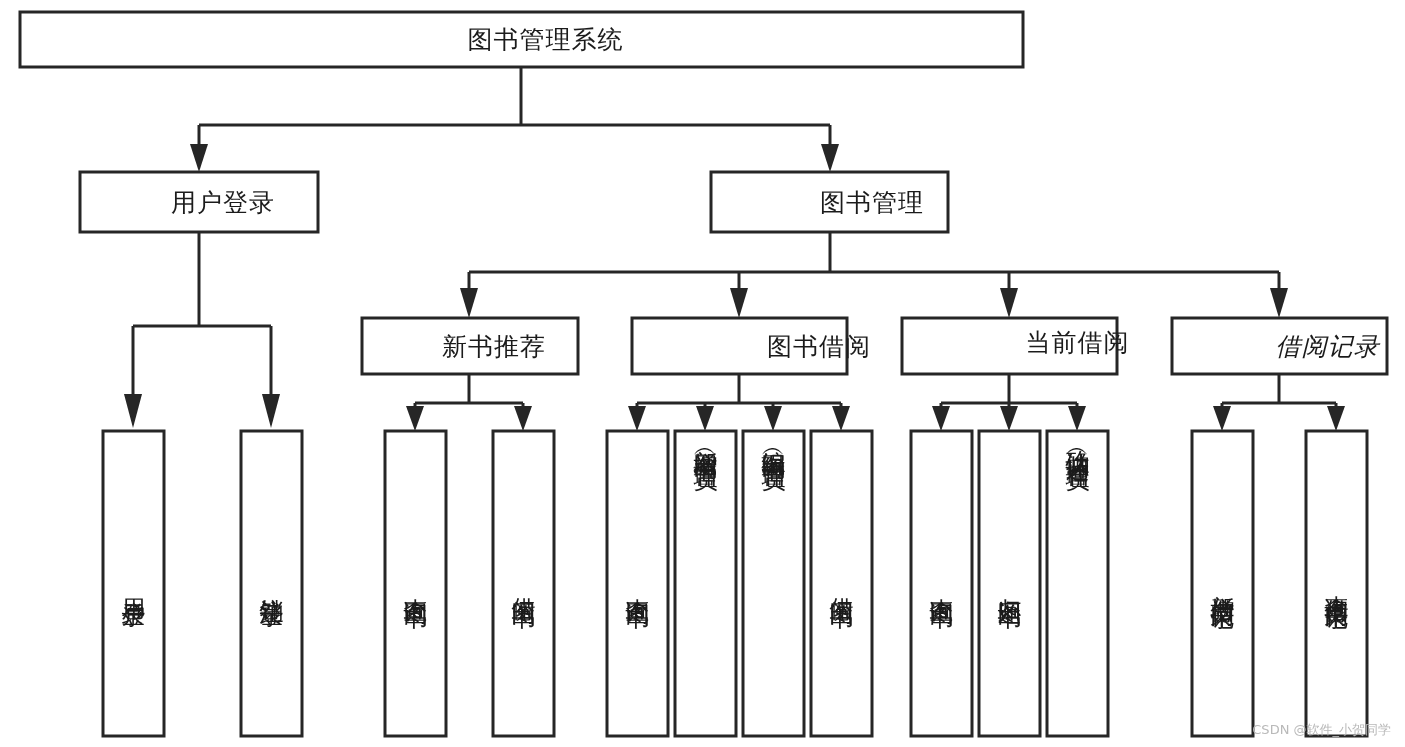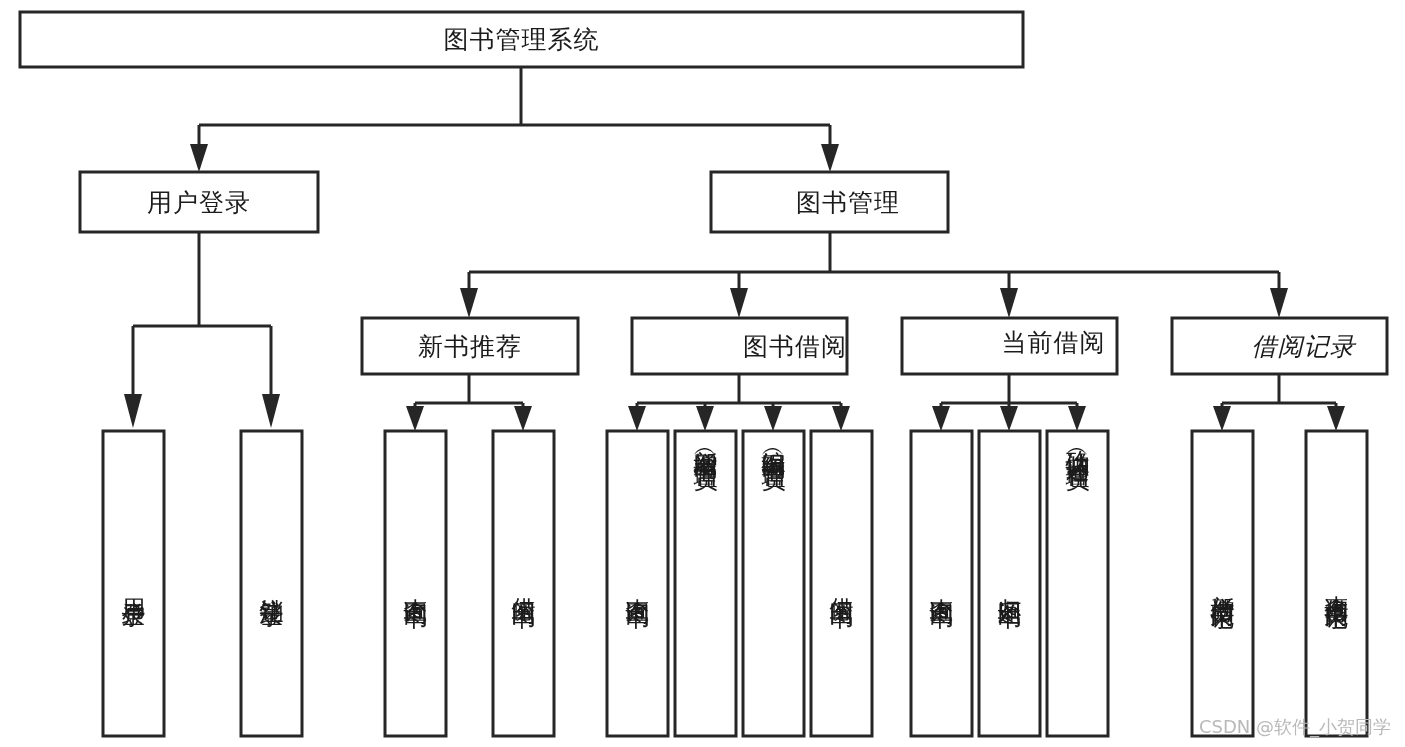--- a/index.html
+++ b/index.html
@@ -57,34 +57,35 @@
     color: #1b1b1b;
     letter-spacing: 2.5px;
     white-space: nowrap;
   }
   .hlabel-wrap {
     position: absolute;
     display: flex;
     align-items: center;
     justify-content: center;
     pointer-events: none;
+    margin-left: 24px;
   }
   .hlabel-text {
     font-family: "DejaVu Sans", "Liberation Sans", sans-serif;
     font-size: 25px;
     color: #1b1b1b;
     letter-spacing: 1px;
     white-space: nowrap;
   }
   .watermark {
     position: absolute;
     right: 14px;
     bottom: 8px;
     font-family: "DejaVu Sans", "Liberation Sans", sans-serif;
-    font-size: 18px;
+    font-size: 13px;
     color: #b9b9b9;
     white-space: nowrap;
     pointer-events: none;
   }
 </style>
 </head>
 <body>
 
 <div id="diagram-root">
 

